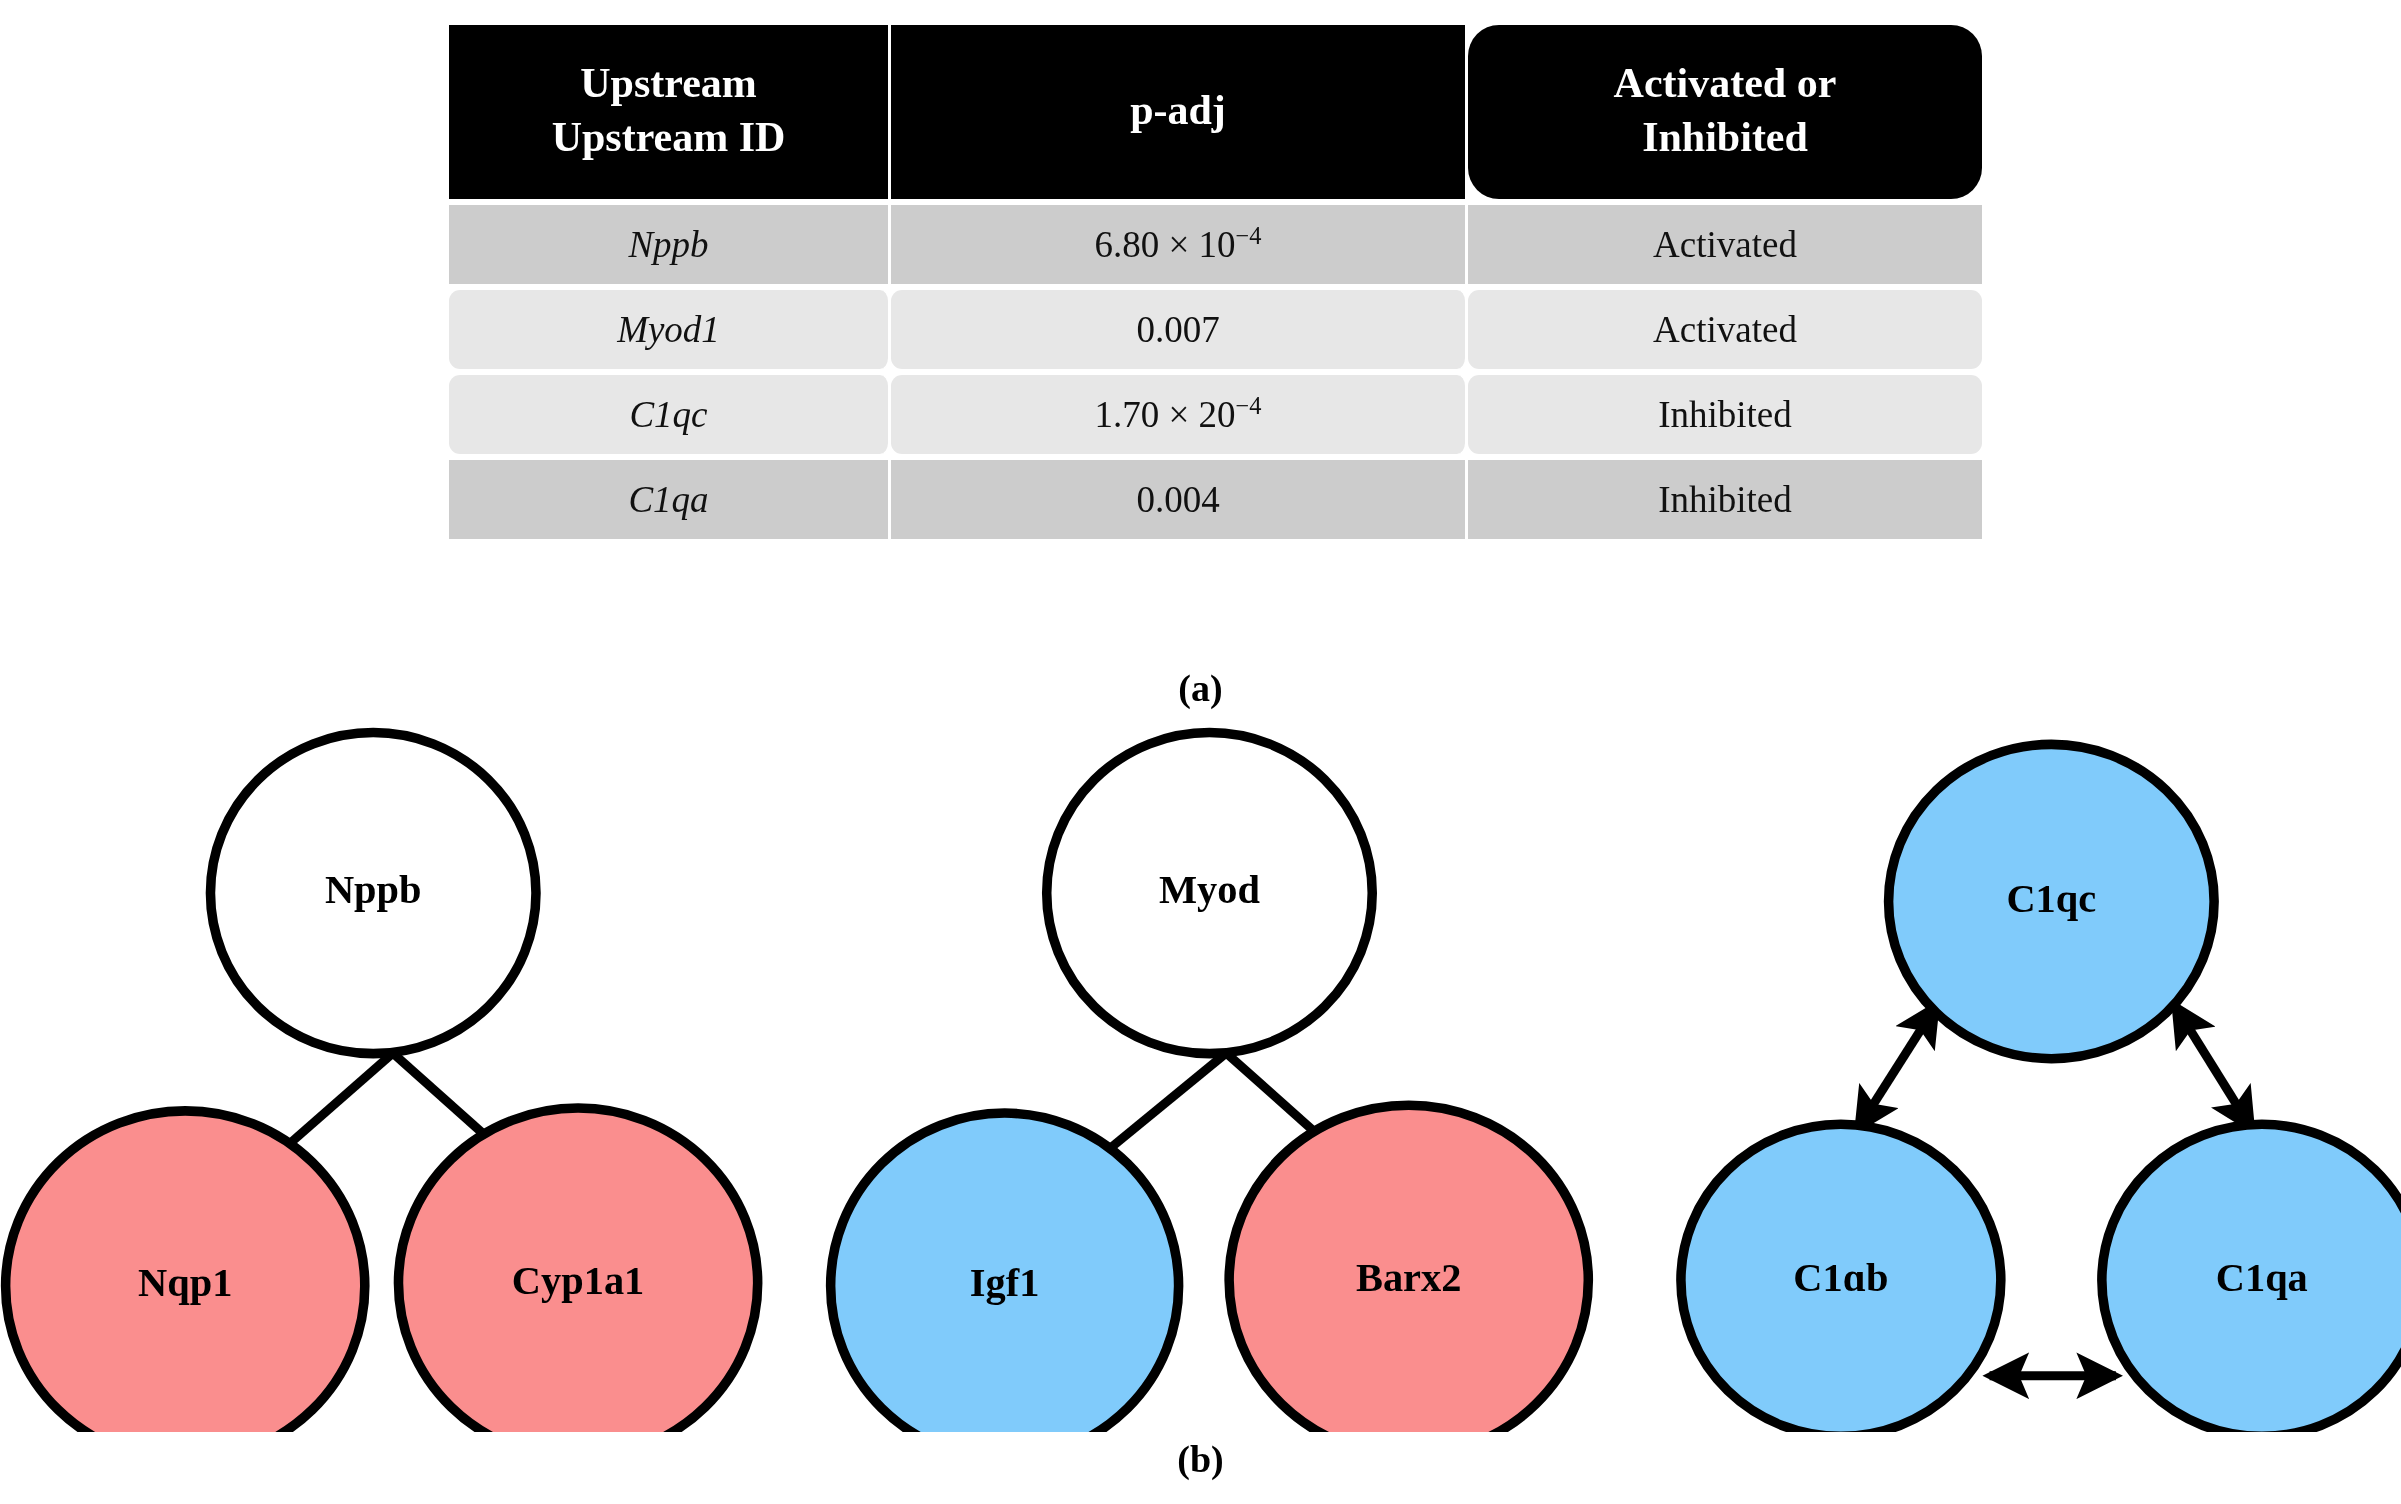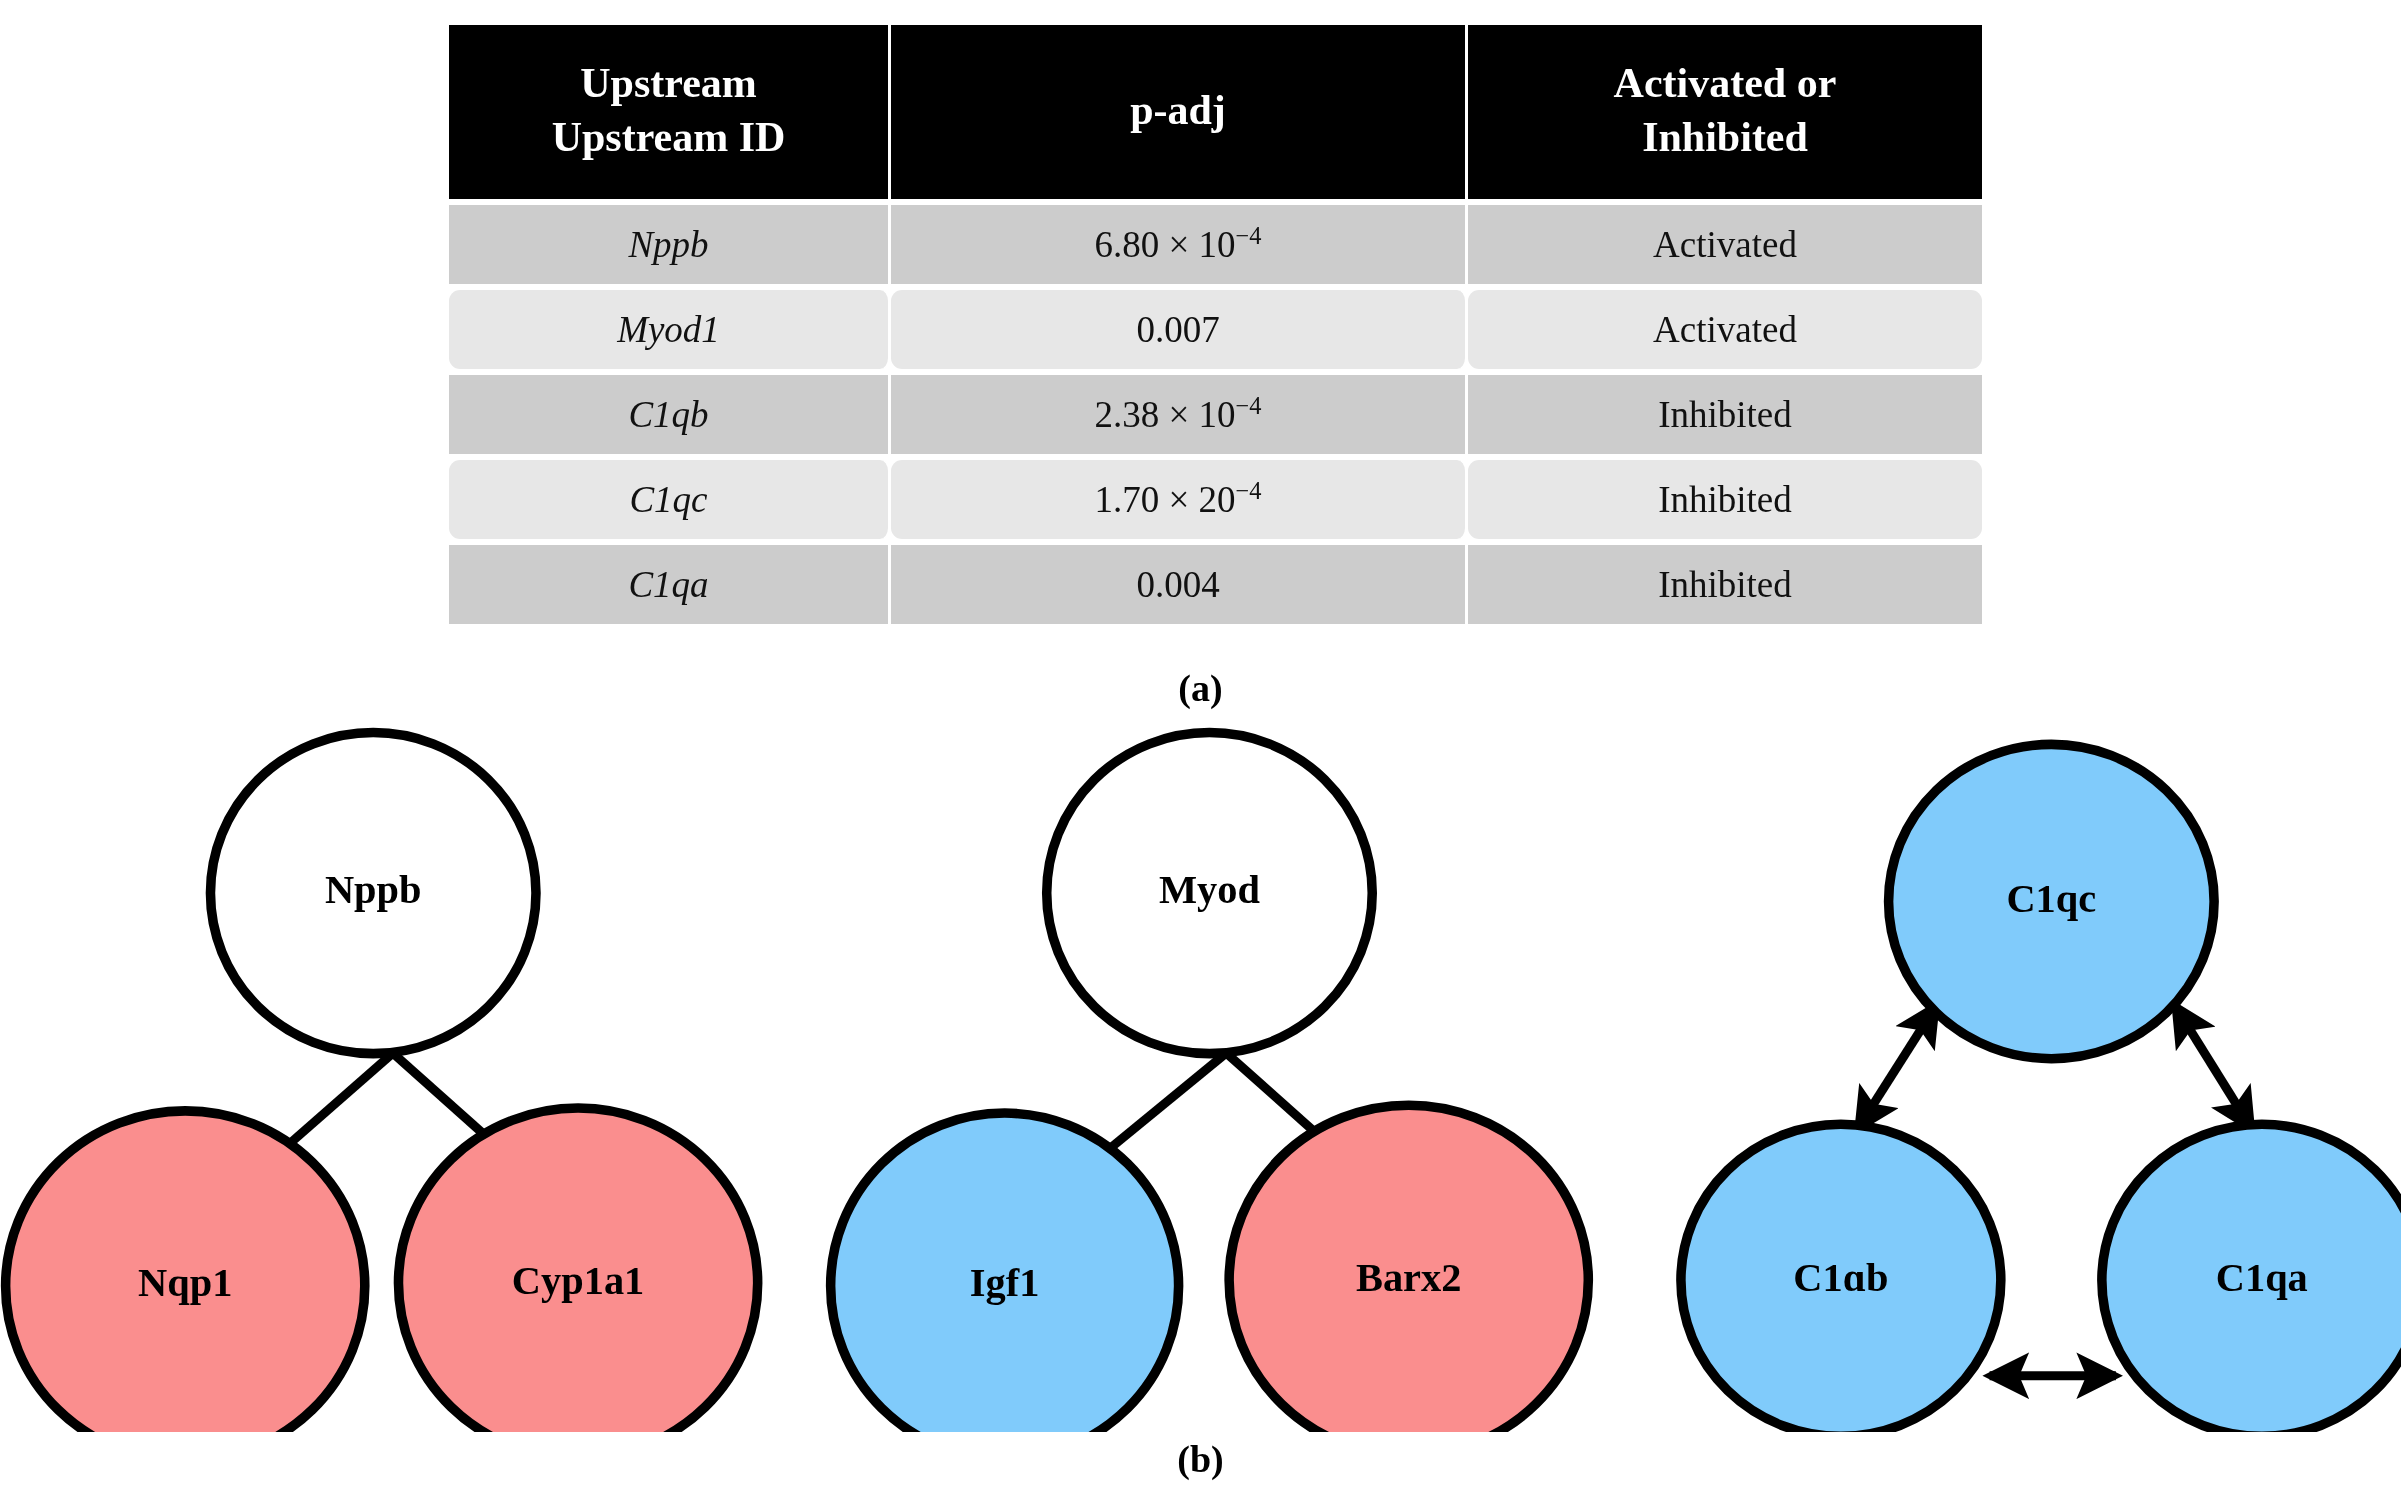--- a/index.html
+++ b/index.html
@@ -40,21 +40,21 @@
     font-weight: bold;
     font-size: 42px;
     line-height: 1.30;
     text-align: center;
     vertical-align: middle;
     padding: 19px 5.6px 22.5px 5.6px;
     height: 174px;
     box-sizing: border-box;
     border-right: 3.9px solid #ffffff;
   }
-  thead th:last-child { border-right: none; }
+  thead th:last-child { border-right: none; border-radius: 31px; }
   thead tr { }
 
   tbody td {
     font-size: 37px;
     text-align: center;
     vertical-align: middle;
     height: 79px;
     padding: 0 4.5px;
     color: #111111;
     border-right: 3.9px solid #ffffff;
@@ -129,25 +129,20 @@
         <tr class="row-dark">
           <td class="gene">Nppb</td>
           <td class="padj"><span>6.80 × 10</span><span class="sup">−4</span><span></span></td>
           <td>Activated</td>
         </tr>
         <tr class="row-light">
           <td class="gene">Myod1</td>
           <td class="padj"><span></span><span class="sup"></span><span>0.007</span></td>
           <td>Activated</td>
         </tr>
-        <tr class="row-dark">
-          <td class="gene">C1qb</td>
-          <td class="padj"><span>2.38 × 10</span><span class="sup">−4</span><span></span></td>
-          <td>Inhibited</td>
-        </tr>
         <tr class="row-light">
           <td class="gene">C1qc</td>
           <td class="padj"><span>1.70 × 20</span><span class="sup">−4</span><span></span></td>
           <td>Inhibited</td>
         </tr>
         <tr class="row-dark">
           <td class="gene">C1qa</td>
           <td class="padj"><span></span><span class="sup"></span><span>0.004</span></td>
           <td>Inhibited</td>
         </tr>

